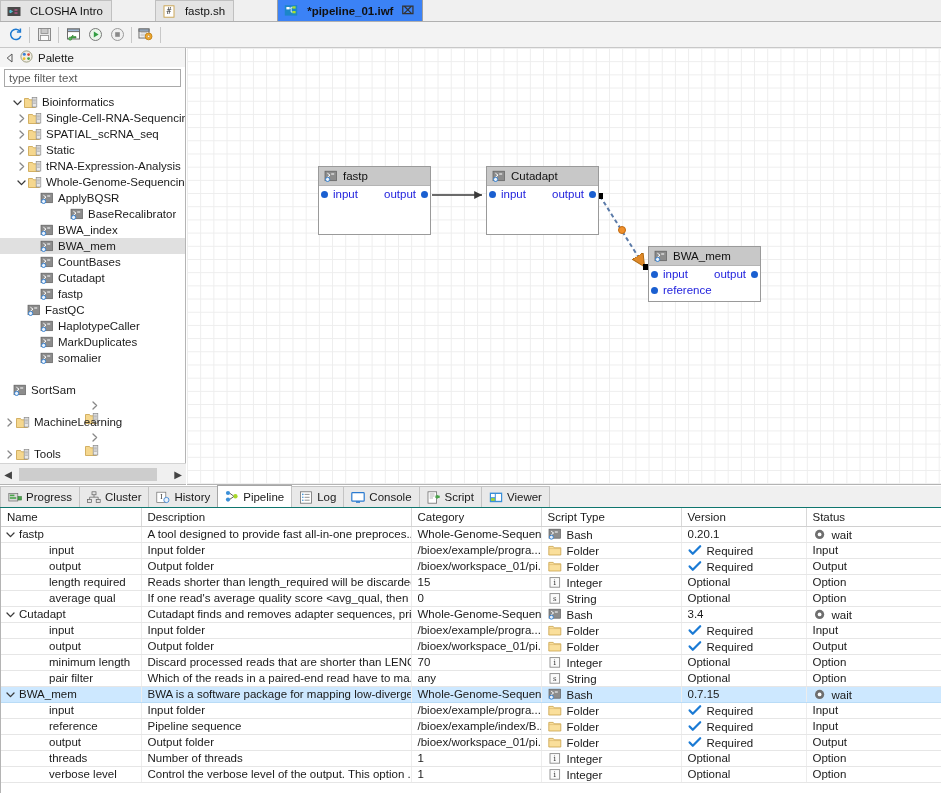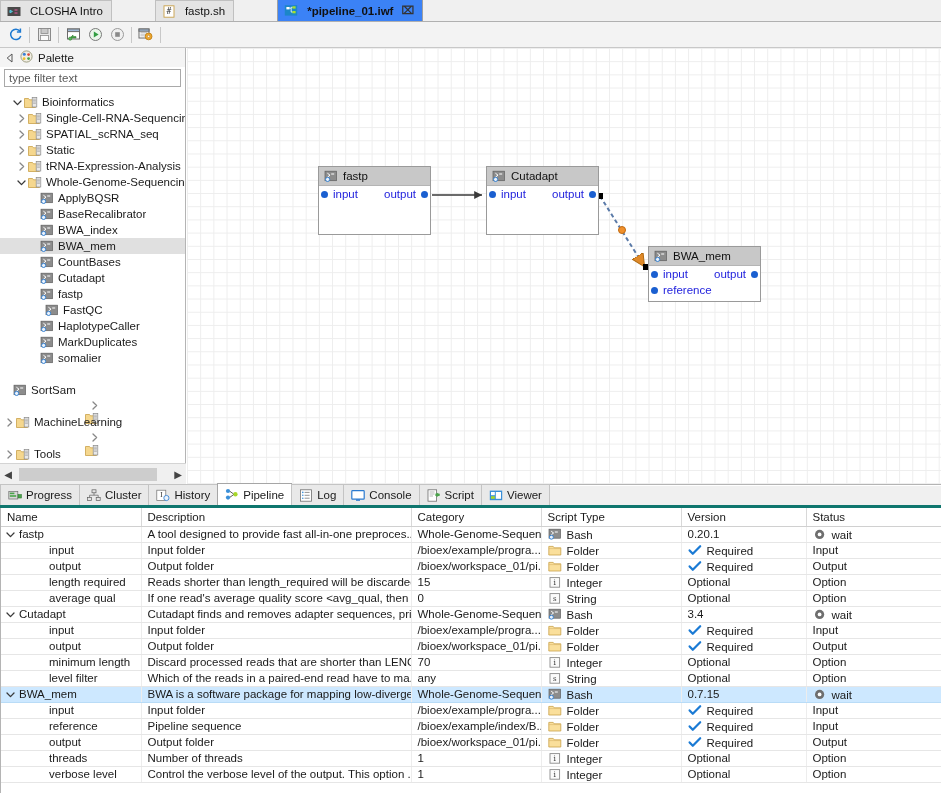--- a/index.html
+++ b/index.html
@@ -161,21 +161,21 @@
   .midpt {
     position: absolute; width: 8px; height: 8px; border-radius: 50%;
     background: #f0902c; border: 1px solid #c06a10;
   }
 
   
   #viewtabs {
     position: absolute; left: 0; top: 486px; width: 941px; height: 22px;
     background: #f0f0f0;
     display: flex; align-items: flex-end;
-    border-bottom: 3px solid #0f766e;
+    border-bottom: 1px solid #0f766e;
   }
   .vtab {
     height: 21px;
     display: flex; align-items: center; gap: 4px;
     padding: 0 7px;
     border: 1px solid #c4c4c4;
     border-bottom: none;
     background: #e9e9e9;
     margin-right: -1px;
     font-size: 11.5px;
@@ -405,81 +405,81 @@
       <div class="trow" style="padding-left: 27px;">
         <span class="tw"></span>
         <svg width="14" height="13" viewBox="0 0 14 13" class="tico">
           <rect x="1" y="1.2" width="11.5" height="9.5" fill="#8c8c8c" stroke="#5e5e5e" stroke-width="0.7"></rect>
           <path d="M3.4 3.2 L6 5.2 L3.4 7.2" fill="none" stroke="#fff" stroke-width="1"></path>
           <path d="M7.2 4.0 h3" stroke="#fff" stroke-width="1"></path>
           <circle cx="3.6" cy="9.4" r="2.1" fill="#eaf2fb" stroke="#2a7ad0" stroke-width="0.9"></circle>
         </svg>
         <span class="tlabel">ApplyBQSR</span>
       </div>
+      <div class="trow" style="padding-left: 27px; margin-left: 30px;">
+        <span class="tw"></span>
+        <svg width="14" height="13" viewBox="0 0 14 13" class="tico">
+          <rect x="1" y="1.2" width="11.5" height="9.5" fill="#8c8c8c" stroke="#5e5e5e" stroke-width="0.7"></rect>
+          <path d="M3.4 3.2 L6 5.2 L3.4 7.2" fill="none" stroke="#fff" stroke-width="1"></path>
+          <path d="M7.2 4.0 h3" stroke="#fff" stroke-width="1"></path>
+          <circle cx="3.6" cy="9.4" r="2.1" fill="#eaf2fb" stroke="#2a7ad0" stroke-width="0.9"></circle>
+        </svg>
+        <span class="tlabel">BaseRecalibrator</span>
+      </div>
       <div class="trow" style="padding-left: 27px;">
         <span class="tw"></span>
         <svg width="14" height="13" viewBox="0 0 14 13" class="tico">
           <rect x="1" y="1.2" width="11.5" height="9.5" fill="#8c8c8c" stroke="#5e5e5e" stroke-width="0.7"></rect>
           <path d="M3.4 3.2 L6 5.2 L3.4 7.2" fill="none" stroke="#fff" stroke-width="1"></path>
           <path d="M7.2 4.0 h3" stroke="#fff" stroke-width="1"></path>
           <circle cx="3.6" cy="9.4" r="2.1" fill="#eaf2fb" stroke="#2a7ad0" stroke-width="0.9"></circle>
         </svg>
-        <span class="tlabel">BaseRecalibrator</span>
+        <span class="tlabel">BWA_index</span>
+      </div>
+      <div class="trow sel" style="padding-left: 27px;">
+        <span class="tw"></span>
+        <svg width="14" height="13" viewBox="0 0 14 13" class="tico">
+          <rect x="1" y="1.2" width="11.5" height="9.5" fill="#8c8c8c" stroke="#5e5e5e" stroke-width="0.7"></rect>
+          <path d="M3.4 3.2 L6 5.2 L3.4 7.2" fill="none" stroke="#fff" stroke-width="1"></path>
+          <path d="M7.2 4.0 h3" stroke="#fff" stroke-width="1"></path>
+          <circle cx="3.6" cy="9.4" r="2.1" fill="#eaf2fb" stroke="#2a7ad0" stroke-width="0.9"></circle>
+        </svg>
+        <span class="tlabel">BWA_mem</span>
       </div>
       <div class="trow" style="padding-left: 27px;">
         <span class="tw"></span>
         <svg width="14" height="13" viewBox="0 0 14 13" class="tico">
           <rect x="1" y="1.2" width="11.5" height="9.5" fill="#8c8c8c" stroke="#5e5e5e" stroke-width="0.7"></rect>
           <path d="M3.4 3.2 L6 5.2 L3.4 7.2" fill="none" stroke="#fff" stroke-width="1"></path>
           <path d="M7.2 4.0 h3" stroke="#fff" stroke-width="1"></path>
           <circle cx="3.6" cy="9.4" r="2.1" fill="#eaf2fb" stroke="#2a7ad0" stroke-width="0.9"></circle>
         </svg>
-        <span class="tlabel">BWA_index</span>
-      </div>
-      <div class="trow sel" style="padding-left: 27px;">
-        <span class="tw"></span>
-        <svg width="14" height="13" viewBox="0 0 14 13" class="tico">
-          <rect x="1" y="1.2" width="11.5" height="9.5" fill="#8c8c8c" stroke="#5e5e5e" stroke-width="0.7"></rect>
-          <path d="M3.4 3.2 L6 5.2 L3.4 7.2" fill="none" stroke="#fff" stroke-width="1"></path>
-          <path d="M7.2 4.0 h3" stroke="#fff" stroke-width="1"></path>
-          <circle cx="3.6" cy="9.4" r="2.1" fill="#eaf2fb" stroke="#2a7ad0" stroke-width="0.9"></circle>
-        </svg>
-        <span class="tlabel">BWA_mem</span>
+        <span class="tlabel">CountBases</span>
       </div>
       <div class="trow" style="padding-left: 27px;">
         <span class="tw"></span>
         <svg width="14" height="13" viewBox="0 0 14 13" class="tico">
           <rect x="1" y="1.2" width="11.5" height="9.5" fill="#8c8c8c" stroke="#5e5e5e" stroke-width="0.7"></rect>
           <path d="M3.4 3.2 L6 5.2 L3.4 7.2" fill="none" stroke="#fff" stroke-width="1"></path>
           <path d="M7.2 4.0 h3" stroke="#fff" stroke-width="1"></path>
           <circle cx="3.6" cy="9.4" r="2.1" fill="#eaf2fb" stroke="#2a7ad0" stroke-width="0.9"></circle>
         </svg>
-        <span class="tlabel">CountBases</span>
+        <span class="tlabel">Cutadapt</span>
       </div>
       <div class="trow" style="padding-left: 27px;">
         <span class="tw"></span>
         <svg width="14" height="13" viewBox="0 0 14 13" class="tico">
           <rect x="1" y="1.2" width="11.5" height="9.5" fill="#8c8c8c" stroke="#5e5e5e" stroke-width="0.7"></rect>
           <path d="M3.4 3.2 L6 5.2 L3.4 7.2" fill="none" stroke="#fff" stroke-width="1"></path>
           <path d="M7.2 4.0 h3" stroke="#fff" stroke-width="1"></path>
           <circle cx="3.6" cy="9.4" r="2.1" fill="#eaf2fb" stroke="#2a7ad0" stroke-width="0.9"></circle>
         </svg>
-        <span class="tlabel">Cutadapt</span>
-      </div>
-      <div class="trow" style="padding-left: 27px;">
-        <span class="tw"></span>
-        <svg width="14" height="13" viewBox="0 0 14 13" class="tico">
-          <rect x="1" y="1.2" width="11.5" height="9.5" fill="#8c8c8c" stroke="#5e5e5e" stroke-width="0.7"></rect>
-          <path d="M3.4 3.2 L6 5.2 L3.4 7.2" fill="none" stroke="#fff" stroke-width="1"></path>
-          <path d="M7.2 4.0 h3" stroke="#fff" stroke-width="1"></path>
-          <circle cx="3.6" cy="9.4" r="2.1" fill="#eaf2fb" stroke="#2a7ad0" stroke-width="0.9"></circle>
-        </svg>
         <span class="tlabel">fastp</span>
       </div>
-      <div class="trow" style="padding-left: 32px;">
+      <div class="trow" style="padding-left: 14px;">
         <span class="tw"></span>
         <svg width="14" height="13" viewBox="0 0 14 13" class="tico">
           <rect x="1" y="1.2" width="11.5" height="9.5" fill="#8c8c8c" stroke="#5e5e5e" stroke-width="0.7"></rect>
           <path d="M3.4 3.2 L6 5.2 L3.4 7.2" fill="none" stroke="#fff" stroke-width="1"></path>
           <path d="M7.2 4.0 h3" stroke="#fff" stroke-width="1"></path>
           <circle cx="3.6" cy="9.4" r="2.1" fill="#eaf2fb" stroke="#2a7ad0" stroke-width="0.9"></circle>
         </svg>
         <span class="tlabel">FastQC</span>
       </div>
       <div class="trow" style="padding-left: 27px;">
@@ -927,21 +927,21 @@
               <rect x="2" y="1.6" width="9.6" height="9.6" fill="#fbfbfb" stroke="#8a8a8a" stroke-width="0.9"></rect>
               <text x="6.8" y="9" font-size="7.5" text-anchor="middle" fill="#3a3a3a" font-family="DejaVu Serif, serif">i</text>
             </svg><span>Integer</span></td>
           <td><span>Optional</span></td>
           <td><span>Option</span></td>
         </tr>
         <tr class="">
           <td>
             <div class="namecell">
               <span style="width: 42px; flex: 0 0 auto;"></span>
-              <span>level filter</span>
+              <span>pair filter</span>
             </div>
           </td>
           <td>Which of the reads in a paired-end read have to ma...</td>
           <td>any</td>
           <td><svg width="14" height="13" viewBox="0 0 14 13" class="tico cellico">
               <rect x="2" y="1.6" width="9.6" height="9.6" fill="#fbfbfb" stroke="#8a8a8a" stroke-width="0.9"></rect>
               <text x="6.8" y="9" font-size="7" text-anchor="middle" fill="#3a3a3a" font-family="DejaVu Serif, serif">s</text>
             </svg><span>String</span></td>
           <td><span>Optional</span></td>
           <td><span>Option</span></td>

